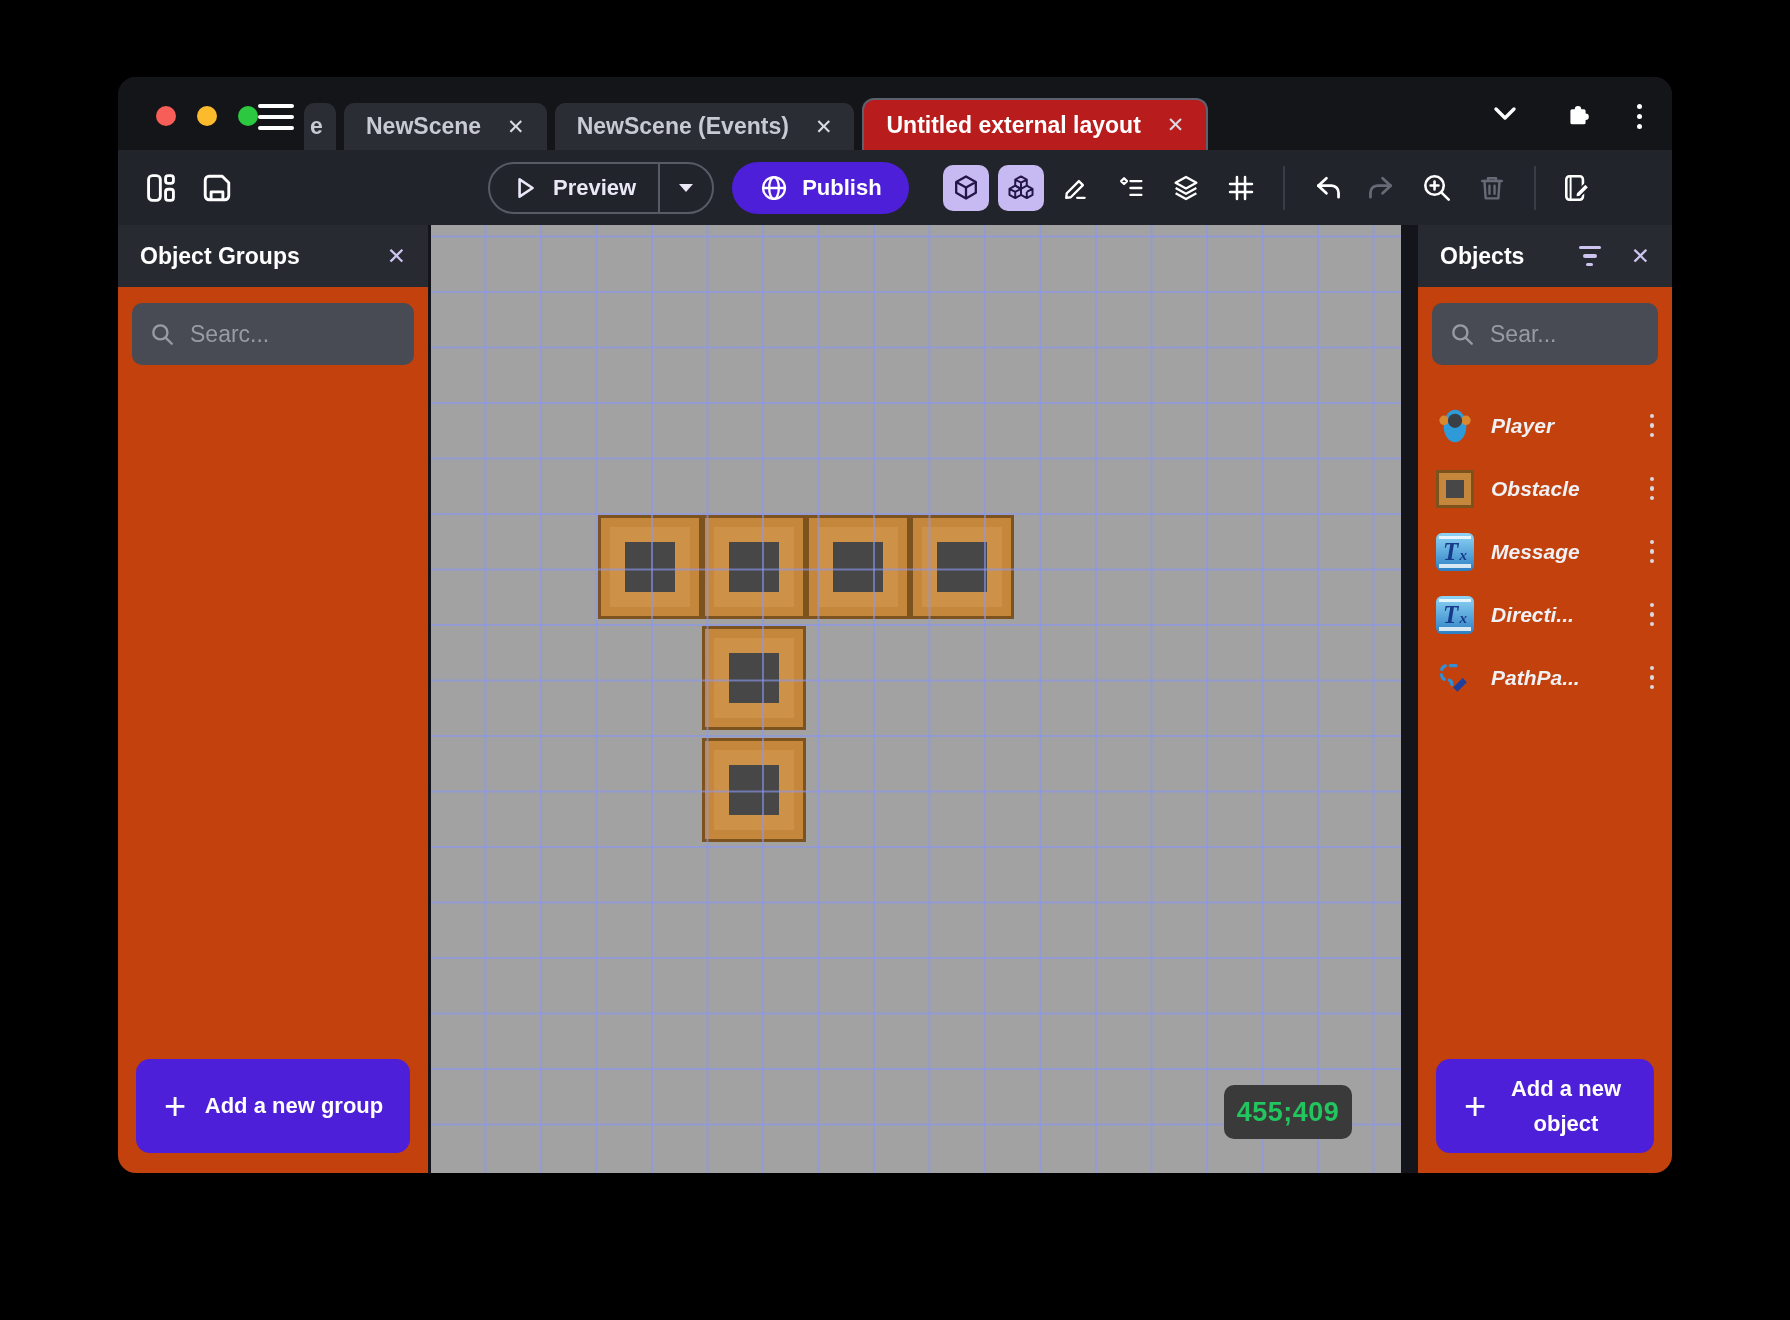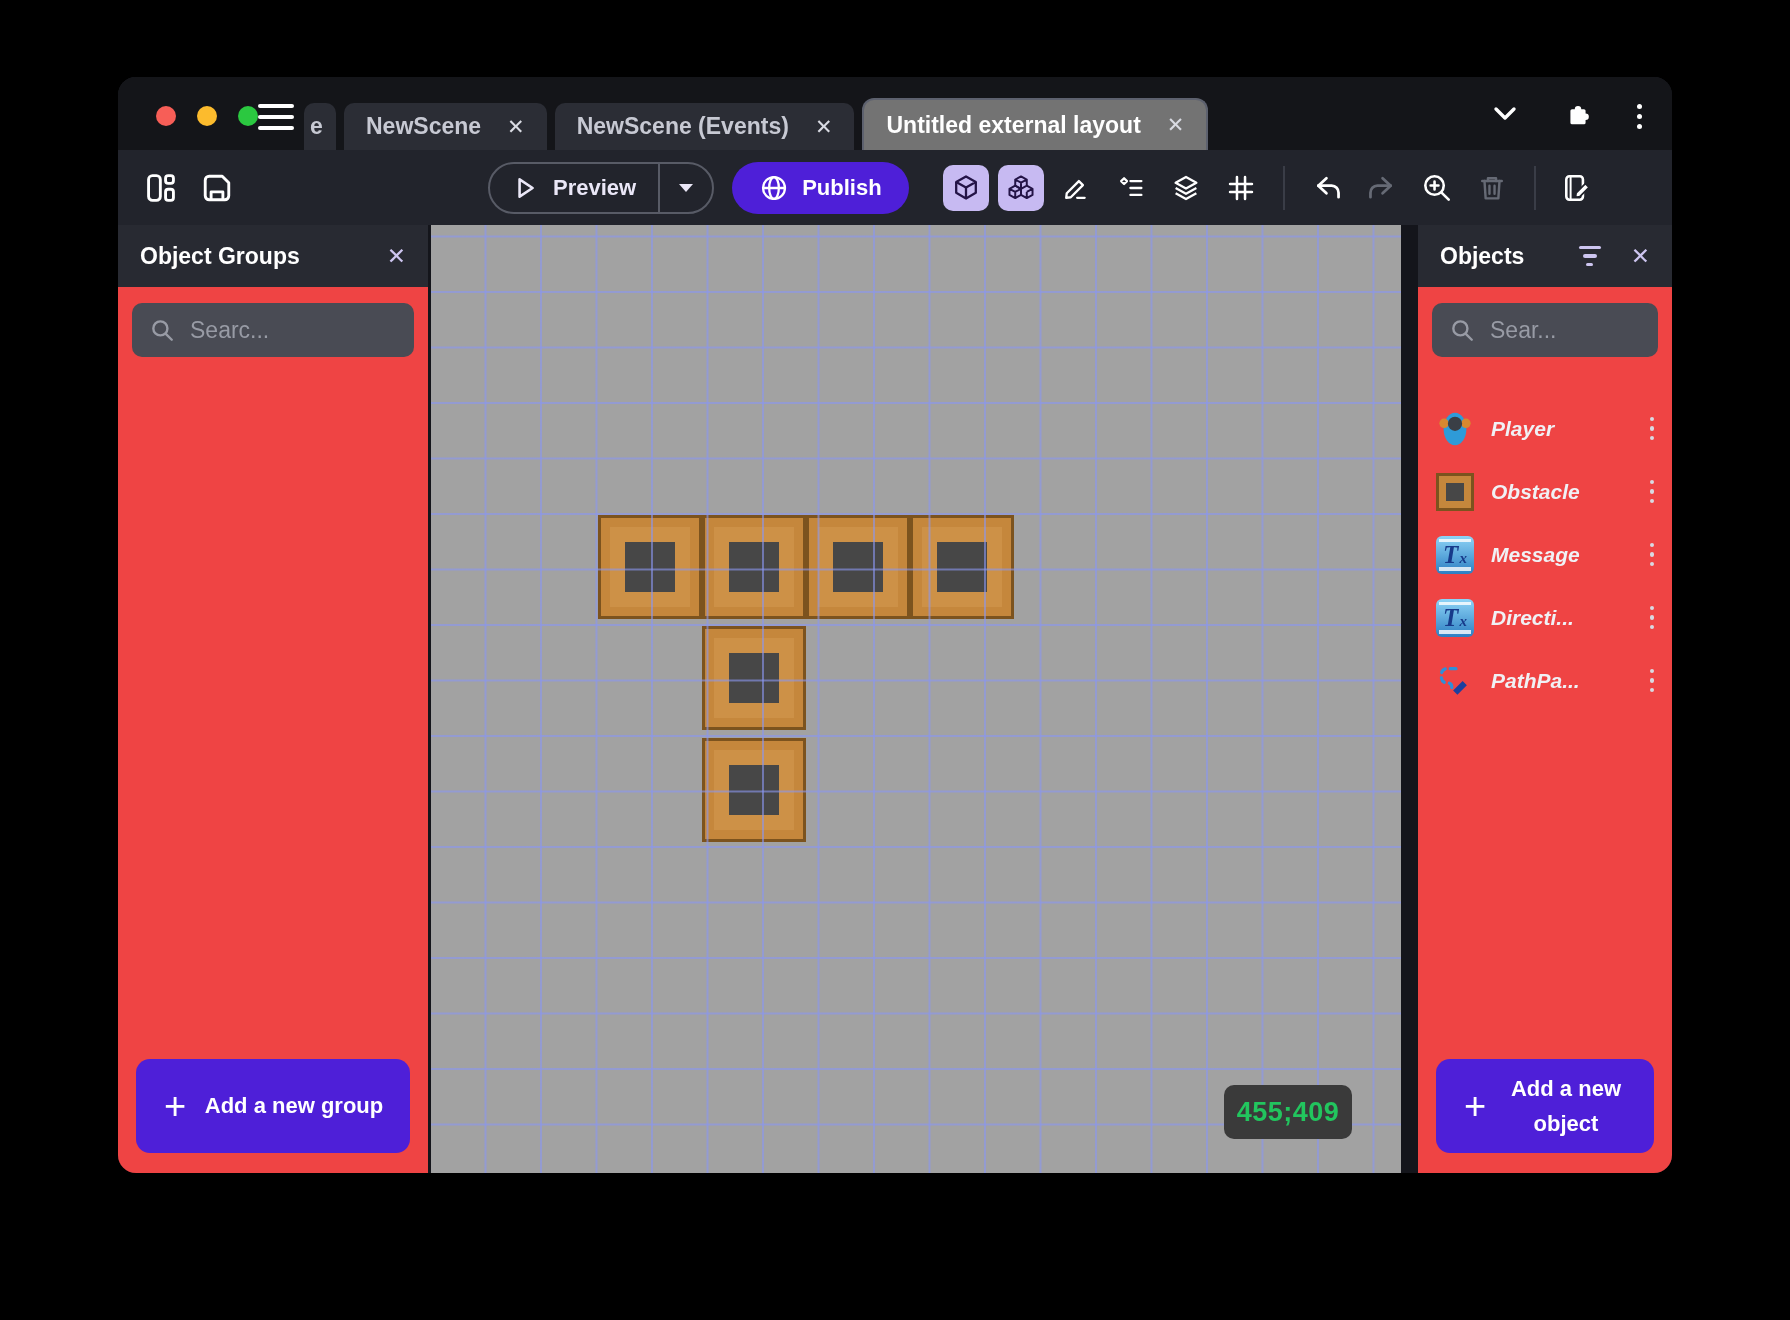--- a/index.html
+++ b/index.html
@@ -14,21 +14,21 @@
   .tabbar{height:73px;background:#141519;position:relative;flex:none;}
   .traffic{position:absolute;left:38px;top:29px;display:flex;gap:21px;}
   .light{width:20px;height:20px;border-radius:50%;}
   .light.red{background:#f75e57;} .light.yellow{background:#fcbb2d;} .light.green{background:#2bc840;}
   .hamburger{position:absolute;left:140px;top:27px;width:36px;display:flex;flex-direction:column;gap:7px;cursor:pointer;}
   .hamburger b{height:4px;background:#fff;border-radius:2px;}
   .tabs{position:absolute;left:186px;bottom:0;display:flex;align-items:flex-end;gap:8px;}
   .tab{height:47px;background:#2b2d35;border-radius:10px 10px 0 0;display:flex;align-items:center;
        padding:17px 22px;gap:26px;color:#c7c9d3;font-size:23px;font-weight:700;box-sizing:border-box;cursor:pointer;}
   .tab-fragment{width:32px;padding:0 6px;overflow:hidden;justify-content:flex-start;}
-  .tab.active{height:52px;background:#737373;border:2px solid #5d616e;border-bottom:none;
+  .tab.active{height:52px;background:#b91c1c;border:2px solid #5d616e;border-bottom:none;
               border-radius:12px 12px 0 0;color:#fff;text-align:center;}
   .tab-close{font-size:21px;color:#d9dbe3;font-weight:400;}
   .tabbar-actions{position:absolute;right:30px;top:24px;display:flex;align-items:center;gap:46px;}
   .kebab{display:flex;flex-direction:column;gap:5px;align-items:center;cursor:pointer;}
   .kebab i{width:5px;height:5px;border-radius:50%;background:#fff;}
 
   
   .toolbar{height:75px;background:#22242c;flex:none;display:flex;align-items:center;padding:0 20px;}
   .tbicon{width:46px;height:46px;border-radius:10px;display:flex;align-items:center;justify-content:center;flex:none;cursor:pointer;}
   .tbicon.selected{background:#c7baf2;}
@@ -36,31 +36,31 @@
                align-items:flex-start;color:#eae7f7;font-weight:700;font-size:22px;cursor:pointer;box-sizing:border-box;}
   .preview-main{display:flex;align-items:center;gap:15px;padding:0 22px;height:100%;}
   .preview-caret{width:52px;height:100%;border-left:2px solid #585b66;display:flex;align-items:center;justify-content:center;}
   .publish-btn{margin-left:18px;height:52px;border-radius:27px;background:#4e1fd8;color:#fff;display:flex;
                align-items:center;gap:13px;padding:0 27px;font-weight:700;font-size:22px;cursor:pointer;}
   .tool-group{display:flex;align-items:center;gap:9px;margin-left:34px;}
   .tb-divider{width:2px;height:44px;background:#3a3d47;margin:0 10px;}
 
   
   .main{flex:1;display:flex;min-height:0;background:#14151b;}
-  .panel{background:#ef4444;display:flex;flex-direction:column;}
+  .panel{background:#c2410c;display:flex;flex-direction:column;}
   .panel.left{width:310px;flex:none;}
   .panel.right{width:254px;flex:none;}
   .panel-header{height:62px;background:#282a32;display:flex;align-items:center;padding:0 22px;flex:none;}
   .panel-title{color:#fff;font-size:23px;font-weight:700;}
   .panel-actions{margin-left:auto;display:flex;align-items:center;gap:30px;}
   .panel-close{color:#cdc5f0;font-size:23px;font-weight:400;cursor:pointer;}
   .filter-icon{display:flex;flex-direction:column;gap:5px;align-items:center;cursor:pointer;}
   .filter-icon b{height:3.5px;background:#cdc5f0;border-radius:2px;display:block;}
   .filter-icon b:nth-child(1){width:22px;} .filter-icon b:nth-child(2){width:14px;} .filter-icon b:nth-child(3){width:7px;}
-  .searchbox{margin:16px 14px 12px;height:54px;background:#494b54;border-radius:10px;display:flex;
+  .searchbox{margin:16px 14px 1px;height:62px;background:#494b54;border-radius:10px;display:flex;
              align-items:center;gap:13px;padding:0 17px;flex:none;}
   .searchbox input{flex:1;min-width:0;background:none;border:none;outline:none;color:#d6d8e0;font-size:23px;font-family:inherit;}
   .searchbox input::placeholder{color:#989ba5;}
   .add-btn{margin:0 18px 20px;margin-top:auto;height:94px;border-radius:14px;background:#4e1fd8;color:#fff;
            position:relative;display:flex;align-items:center;justify-content:center;text-align:center;
            font-weight:700;font-size:22px;line-height:1.6;padding:0 20px 0 62px;cursor:pointer;flex:none;}
   .add-plus{position:absolute;left:28px;top:50%;transform:translateY(-50%);font-size:38px;font-weight:400;}
 
   
   .obj-list{margin-top:28px;display:flex;flex-direction:column;font-style:italic;}

